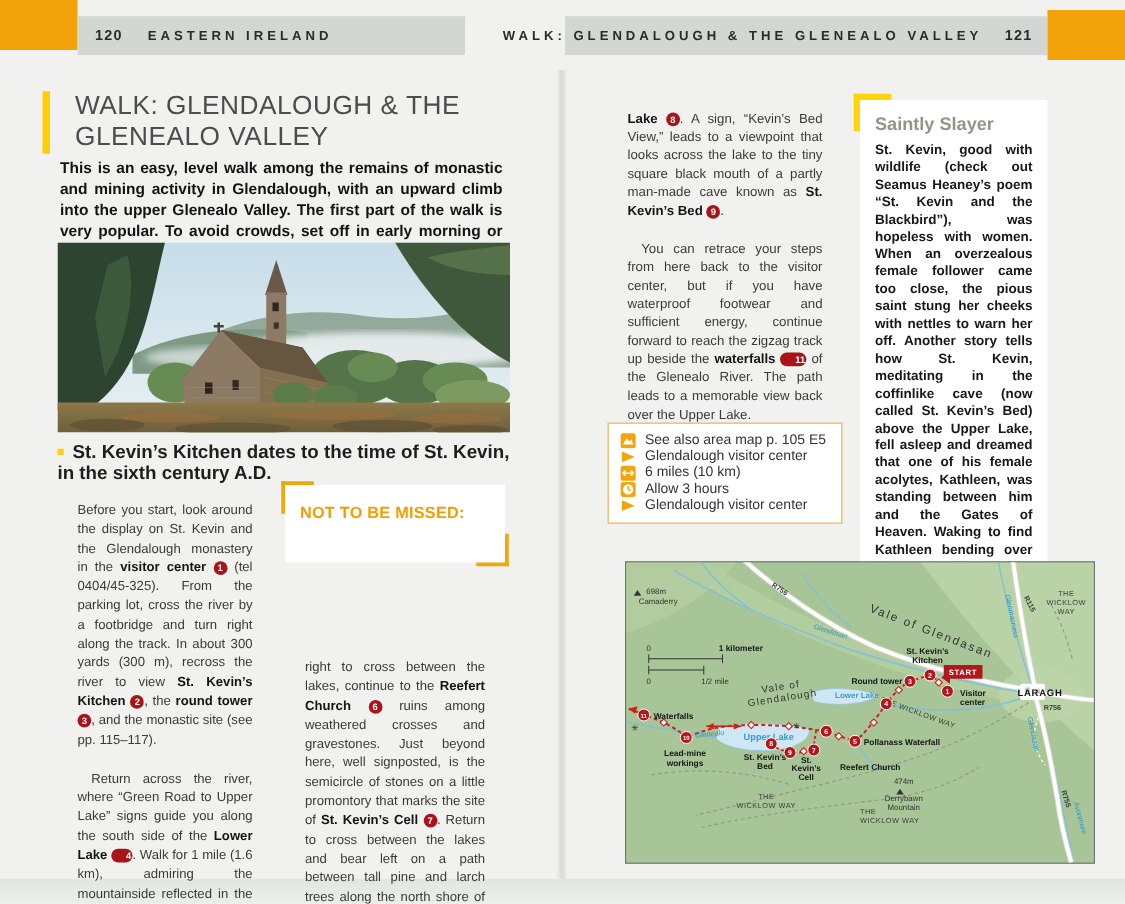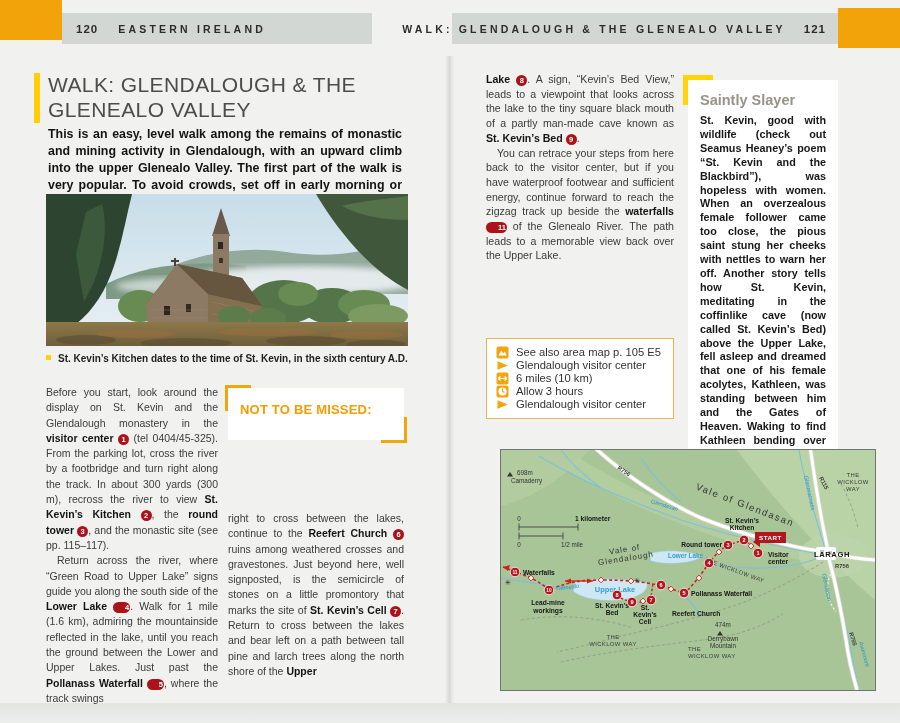--- a/index.html
+++ b/index.html
@@ -12,32 +12,32 @@
   .hdr-bar{background:#d2d7d3;display:flex;align-items:center}
   .folio{font-weight:bold;font-size:11.5px;color:#2b2b2b;letter-spacing:1px}
   .hdr-title{font-size:10.5px;font-weight:bold;letter-spacing:3.2px;color:#2b2b2b;white-space:nowrap}
   .gutter{background:linear-gradient(90deg,rgba(0,0,0,0),rgba(0,0,0,.10),rgba(0,0,0,0))}
   .bottom-edge{background:linear-gradient(180deg,#e3e5e1,#eceeeb)}
 
   
   .title-accent{background:#ffce05}
   .walk-title{font-size:21px;font-weight:400;color:#4c4c4c;letter-spacing:.4px;line-height:25px;white-space:pre-line}
   .intro{font-size:12.4px;font-weight:bold;color:#131313;line-height:17px;text-align:justify}
-  .caption{font-size:10px;font-weight:bold;color:#1e1e1e}
+  .caption{font-size:15px;font-weight:bold;color:#1e1e1e}
   .caption .sq{width:5px;height:5px;background:#ffd10a;display:inline-block;margin-right:7px;vertical-align:2px}
 
   .bodycol{font-size:10.5px;line-height:15.3px;color:#3a3a3a;text-align:justify}
-  .bodycol p{margin:0}
+  .bodycol p{margin:16px}
   .bodycol p + p{text-indent:11px}
   .bodycol .b{font-weight:bold;color:#141414}
   .bodycol .i{}
   .badge{display:inline-block;min-width:11px;height:11px;border-radius:6px;background:#a91319;color:#fff;
          font-size:7.5px;font-weight:bold;line-height:11px;text-align:center;vertical-align:0;padding:0 1px}
 
-  .ntbm{background:#fff;padding:14px 12px 15px}
+  .ntbm{background:#fff;padding:14px 12px 25px}
   .ntbm h2{font-size:13px;font-weight:800;color:#f59d00;letter-spacing:.2px;margin-bottom:8px}
   .ntbm-body{font-size:12.3px;font-weight:bold;line-height:16.5px;color:#1f1f1f}
   .corner{position:absolute;width:26px;height:26px}
   .corner.tl{top:-3px;left:-3px;border-top:3px solid #f0a70a;border-left:3px solid #f0a70a}
   .corner.br{bottom:-3px;right:-3px;border-bottom:3px solid #f0a70a;border-right:3px solid #f0a70a}
 
   
   .infobox{background:#fff;border:1px solid #ecб153;border:1px solid #ecb153;padding:7px 9px;display:flex;flex-direction:column;gap:3px}
   .inforow{display:flex;align-items:flex-end;gap:7px;font-size:11.2px;color:#333;line-height:13px}
   .inforow .ic{width:13px;height:13px;flex:0 0 13px;display:inline-flex}
@@ -77,21 +77,21 @@
 <div class="abs hdr-bar" style="left:452px;top:13px;width:386px;height:31px;justify-content:flex-end;padding-right:12px;gap:18px">
   <span class="hdr-title">WALK: GLENDALOUGH &amp; THE GLENEALO VALLEY</span>
   <span class="folio">121</span>
 </div>
 <div class="abs hdr-orange" style="left:838px;top:8px;width:62px;height:40px"></div>
 
 <div class="abs gutter" style="left:445px;top:56px;width:9px;height:647px"></div>
 <div class="abs bottom-edge" style="left:0;top:703px;width:900px;height:20px"></div>
 
 <div class="abs title-accent" style="left:34px;top:73px;width:6px;height:50px"></div>
-<div class="abs walk-title" style="left:48px;top:72px;width:360px">WALK: GLENDALOUGH &amp; THE
+<div class="abs walk-title" style="left:60px;top:72px;width:360px">WALK: GLENDALOUGH &amp; THE
 GLENEALO VALLEY</div>
 <div class="abs intro" style="left:48px;top:126px;width:354px">This is an easy, level walk among the remains of monastic and mining activity in Glendalough, with an upward climb into the upper Glenealo Valley. The first part of the walk is very popular. To avoid crowds, set off in early morning or wait until late afternoon.</div>
 
 <div class="abs" style="left:46px;top:194px;width:362px;height:152px">
   <svg width="362" height="152" viewBox="0 0 362 152">
     <defs>
       <linearGradient id="sky" x1="0" y1="0" x2="0" y2="1">
         <stop offset="0" stop-color="#c7dde9"></stop>
           <stop offset="1" stop-color="#e9f1f3"></stop>
       </linearGradient>

